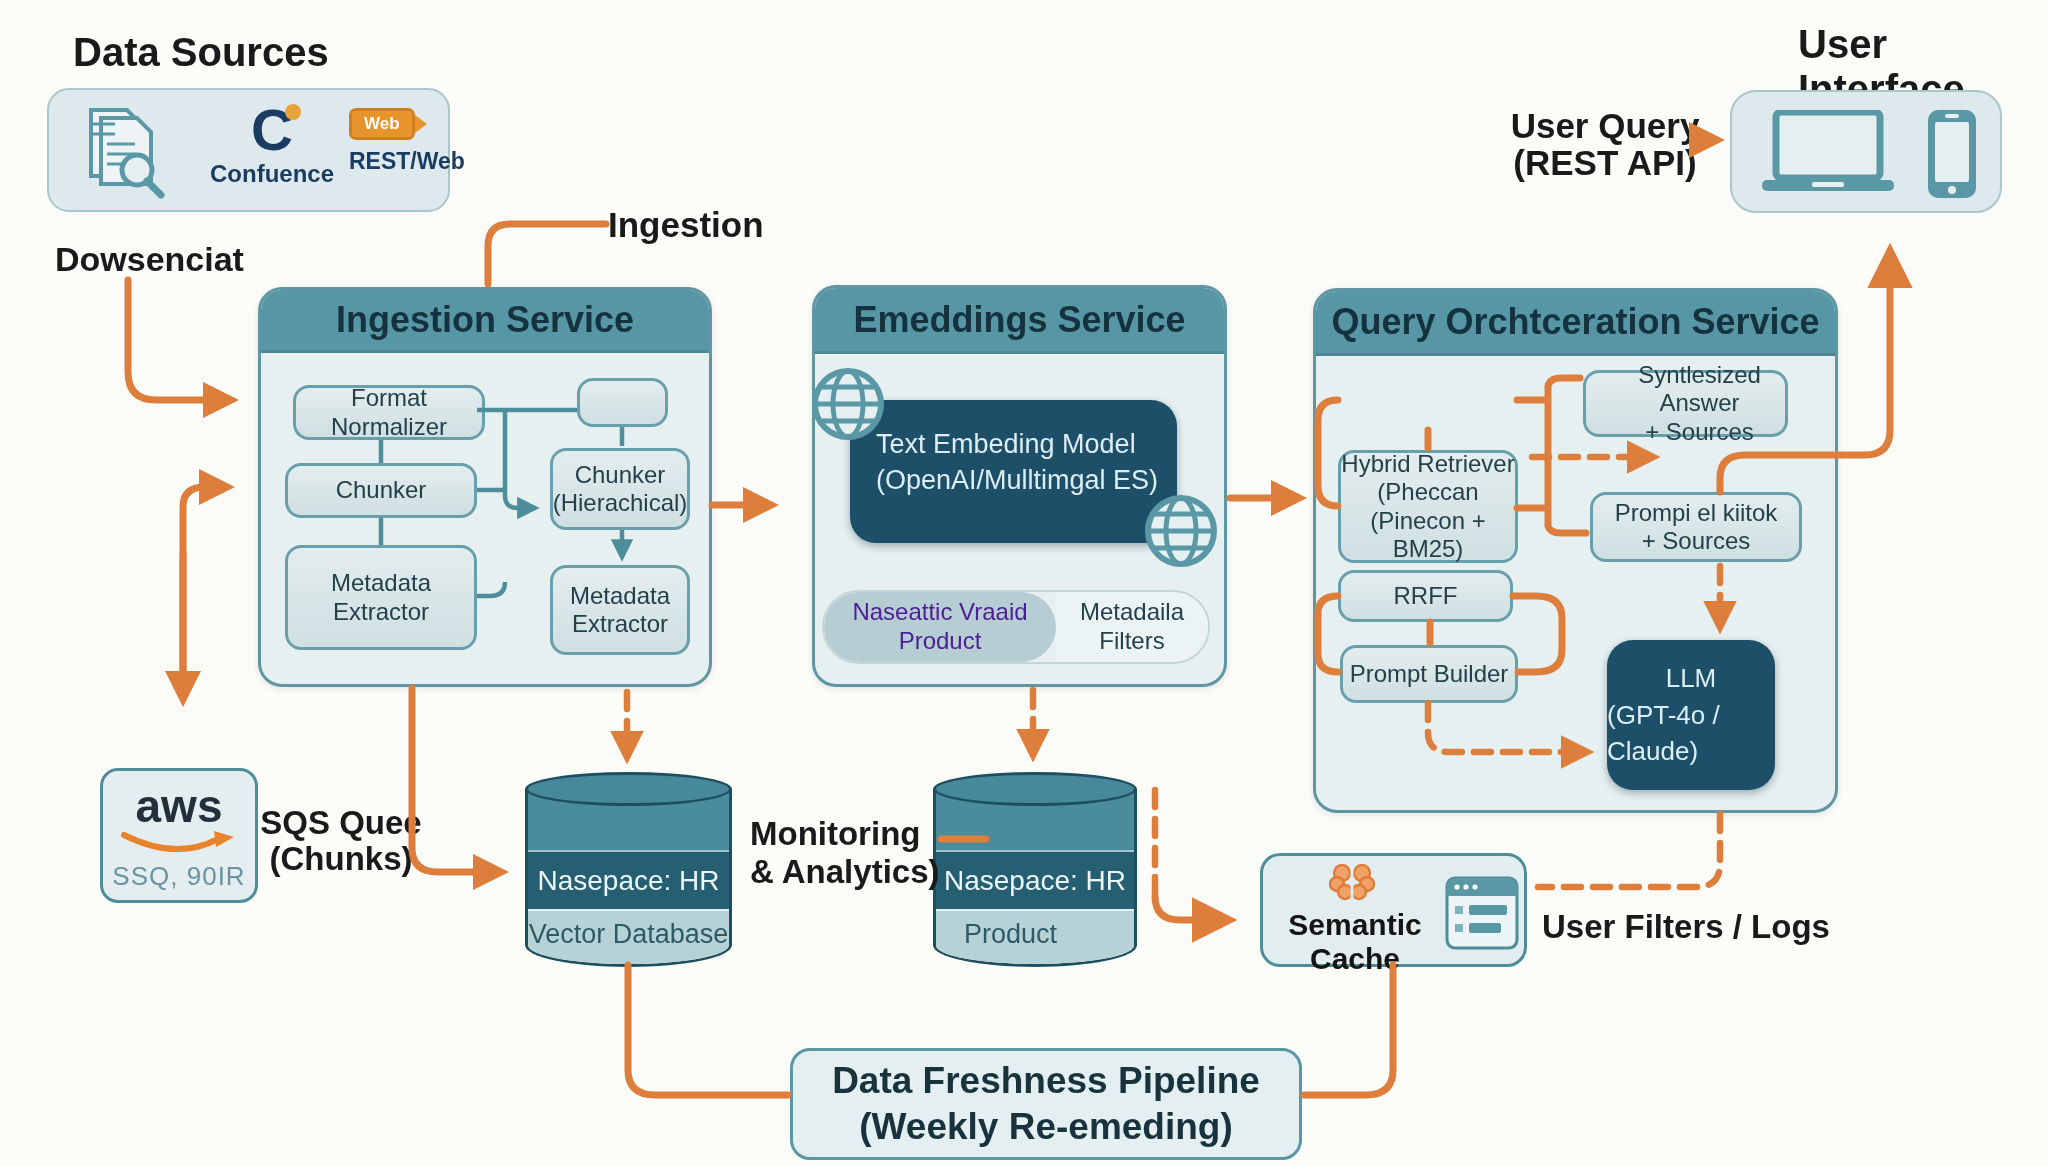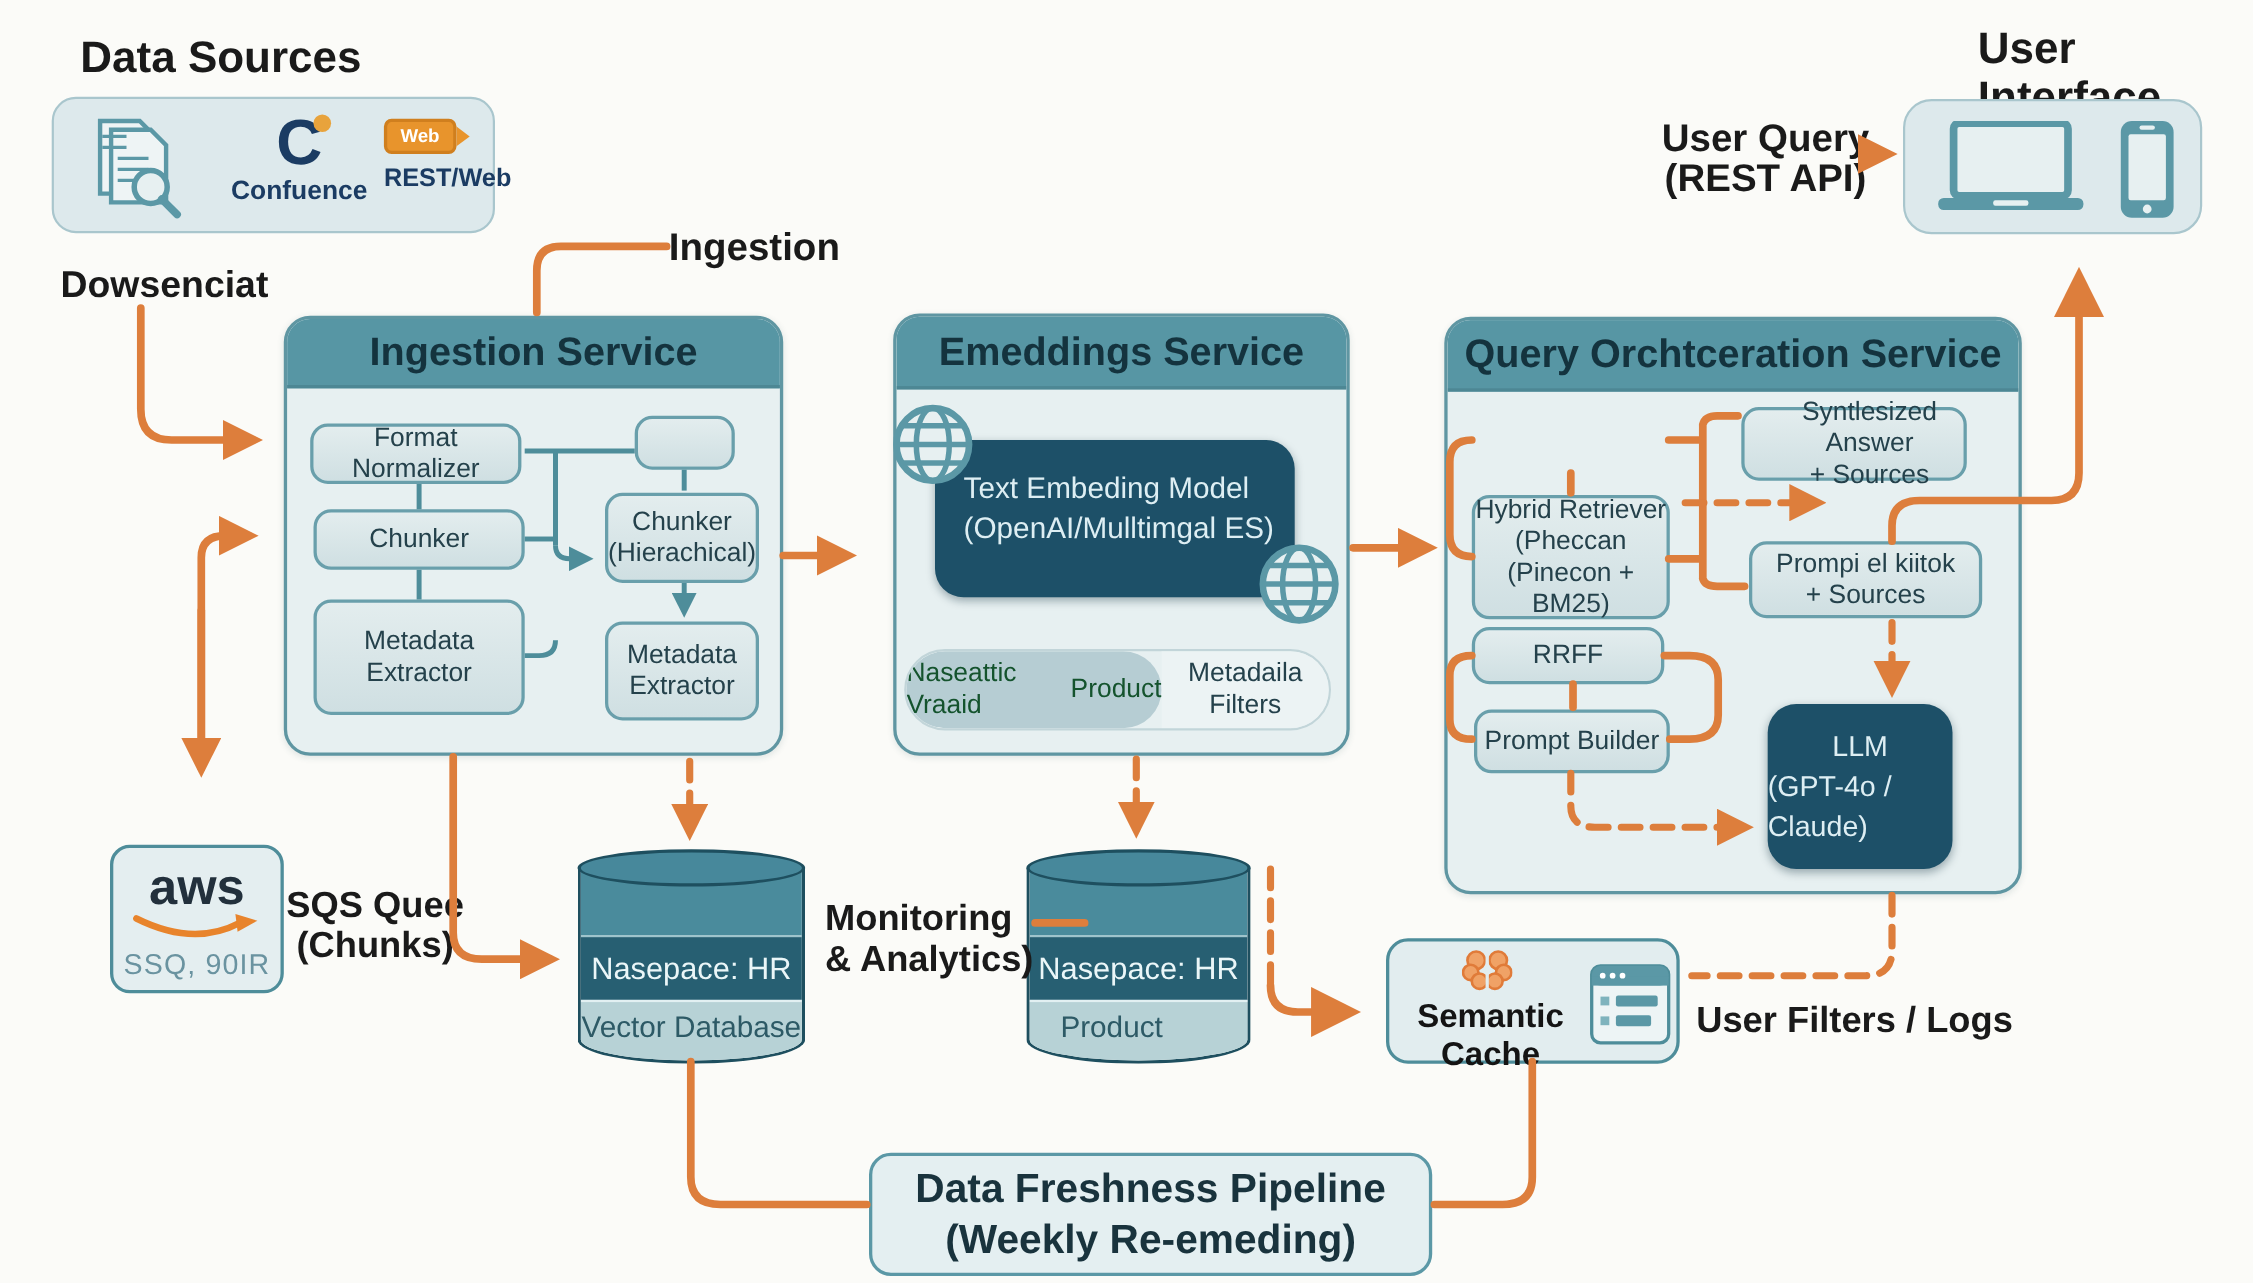--- a/index.html
+++ b/index.html
@@ -71,21 +71,21 @@
         <span style="display:inline-block;background:#e8942c;border:3px solid #d07f1e;border-radius:7px;color:#fff;font-weight:700;font-size:17px;padding:3px 12px;">Web</span>
         <span class="abs" style="right:-12px;top:7px;width:0;height:0;border-top:9px solid transparent;border-bottom:9px solid transparent;border-left:12px solid #e8942c;"></span>
       </div>
       <div style="font-weight:700;font-size:23px;color:#1b3c63;margin-top:8px;">REST/Web</div>
     </div>
   </div>
 
   <div class="abs service" style="left:258px;top:287px;width:454px;height:400px;">
     <div class="service-header" style="height:60px;">Ingestion Service</div>
   </div>
-  <div class="abs node" style="left:282px;top:385px;width:192px;height:55px;">
+  <div class="abs node" style="left:293px;top:385px;width:192px;height:55px;">
     <span>Format Normalizer</span>
   </div>
   <div class="abs node" style="left:285px;top:463px;width:192px;height:55px;">
     <span>Chunker</span>
   </div>
   <div class="abs node" style="left:285px;top:545px;width:192px;height:105px;">
     <span>Metadata</span>
     <span>Extractor</span>
   </div>
   <div class="abs node" style="left:577px;top:378px;width:91px;height:49px;"></div>
@@ -113,21 +113,21 @@
     <line x1="9" y1="55" x2="67" y2="55" stroke="#5b98a6" stroke-width="5"></line>
   </svg>
   <svg class="abs svgicon" style="left:1143px;top:493px;" width="76" height="76" viewBox="0 0 76 76">
     <circle cx="38" cy="38" r="33" fill="#e7f0f1" stroke="#5b98a6" stroke-width="6"></circle>
     <ellipse cx="38" cy="38" rx="15" ry="33" fill="none" stroke="#5b98a6" stroke-width="5"></ellipse>
     <line x1="5" y1="38" x2="71" y2="38" stroke="#5b98a6" stroke-width="5"></line>
     <line x1="9" y1="21" x2="67" y2="21" stroke="#5b98a6" stroke-width="5"></line>
     <line x1="9" y1="55" x2="67" y2="55" stroke="#5b98a6" stroke-width="5"></line>
   </svg>
   <div class="abs" style="left:822px;top:590px;width:388px;height:74px;border-radius:37px;overflow:hidden;border:2px solid #c2d5d9;display:flex;">
-    <div style="width:232px;background:#b6cdd3;border-radius:37px;display:flex;flex-direction:row;align-items:center;justify-content:center;font-size:24px;color:#14532d;line-height:1.2;">
+    <div style="width:232px;background:#b6cdd3;border-radius:37px;display:flex;flex-direction:column;align-items:center;justify-content:center;font-size:24px;color:#4c1d95;line-height:1.2;">
       <span>Naseattic Vraaid</span>
       <span>Product</span>
     </div>
     <div style="flex:1;background:#ecf3f4;display:flex;flex-direction:column;align-items:center;justify-content:center;font-size:24px;color:#24414b;line-height:1.2;">
       <span>Metadaila</span>
       <span>Filters</span>
     </div>
   </div>
 
   <div class="abs node" style="left:1338px;top:373px;width:180px;height:57px;">

